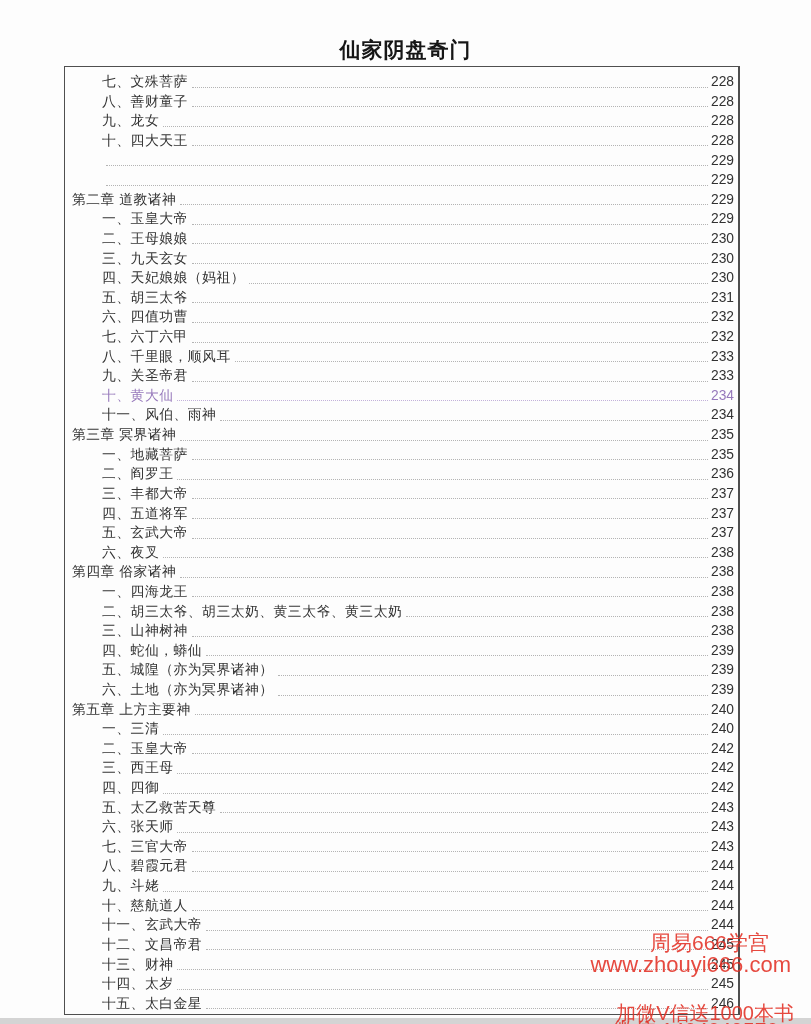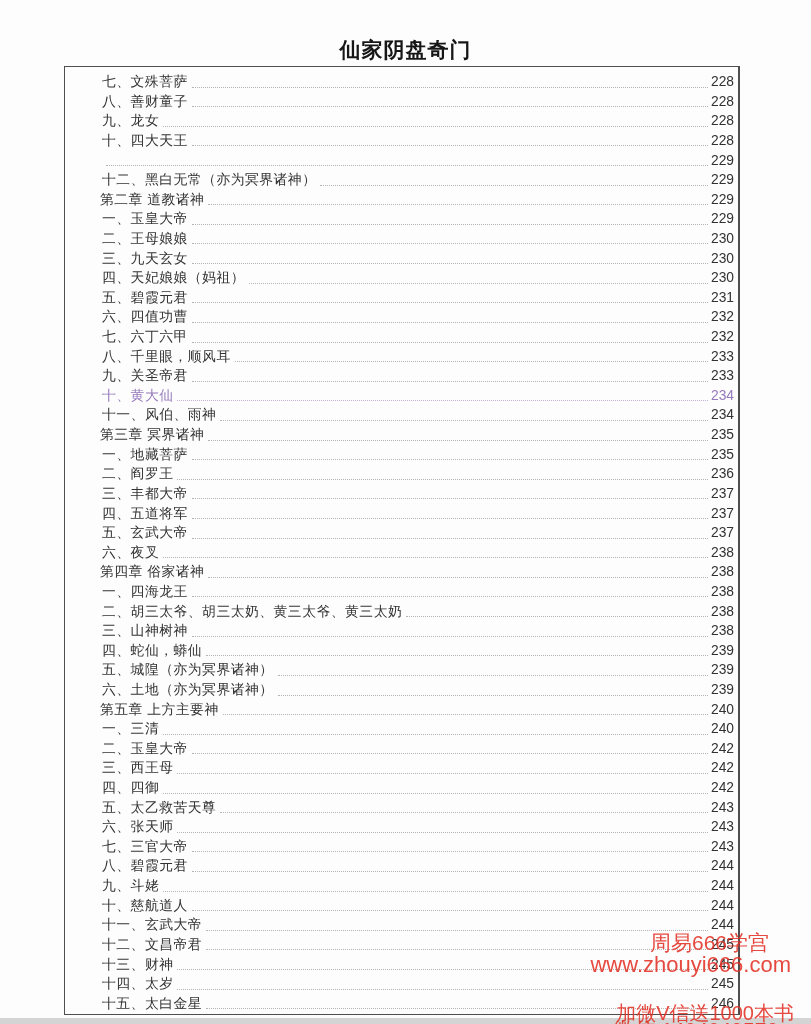--- a/index.html
+++ b/index.html
@@ -26,21 +26,21 @@
     padding-top:5px;
     background:#fdfdfd;
   }
   .row{
     display:flex;align-items:flex-end;
     height:19.62px;
     padding:0 4px 0 37px;
     box-sizing:border-box;
     color:#323232;
   }
-  .row.chapter{padding-left:7px;margin-left:28px;}
+  .row.chapter{padding-left:7px;}
   .label{
     white-space:nowrap;
     font-size:13.8px;line-height:18.5px;
     letter-spacing:0.5px;
   }
   .dots{
     flex:1 1 auto;min-width:8px;
     border-bottom:1.8px dotted #b4b4b4;
     margin:0 3px 4px 4px;
   }
@@ -97,21 +97,20 @@
     <span class="dots"></span>
     <span class="num">228</span>
   </div>
 
   <div class="row">
     <span class="dots"></span>
     <span class="num">229</span>
   </div>
 
   <div class="row">
-    <span class="label">十二、黑白无常（亦为冥界诸神）</span>
     <span class="dots"></span>
     <span class="num">229</span>
   </div>
 
   <div class="row chapter">
     <span class="label">第二章 道教诸神</span>
     <span class="dots"></span>
     <span class="num">229</span>
   </div>
 
@@ -133,21 +132,21 @@
     <span class="num">230</span>
   </div>
 
   <div class="row">
     <span class="label">四、天妃娘娘（妈祖）</span>
     <span class="dots"></span>
     <span class="num">230</span>
   </div>
 
   <div class="row">
-    <span class="label">五、碧霞元君</span>
+    <span class="label">五、胡三太爷</span>
     <span class="dots"></span>
     <span class="num">231</span>
   </div>
 
   <div class="row">
     <span class="label">六、四值功曹</span>
     <span class="dots"></span>
     <span class="num">232</span>
   </div>
 

